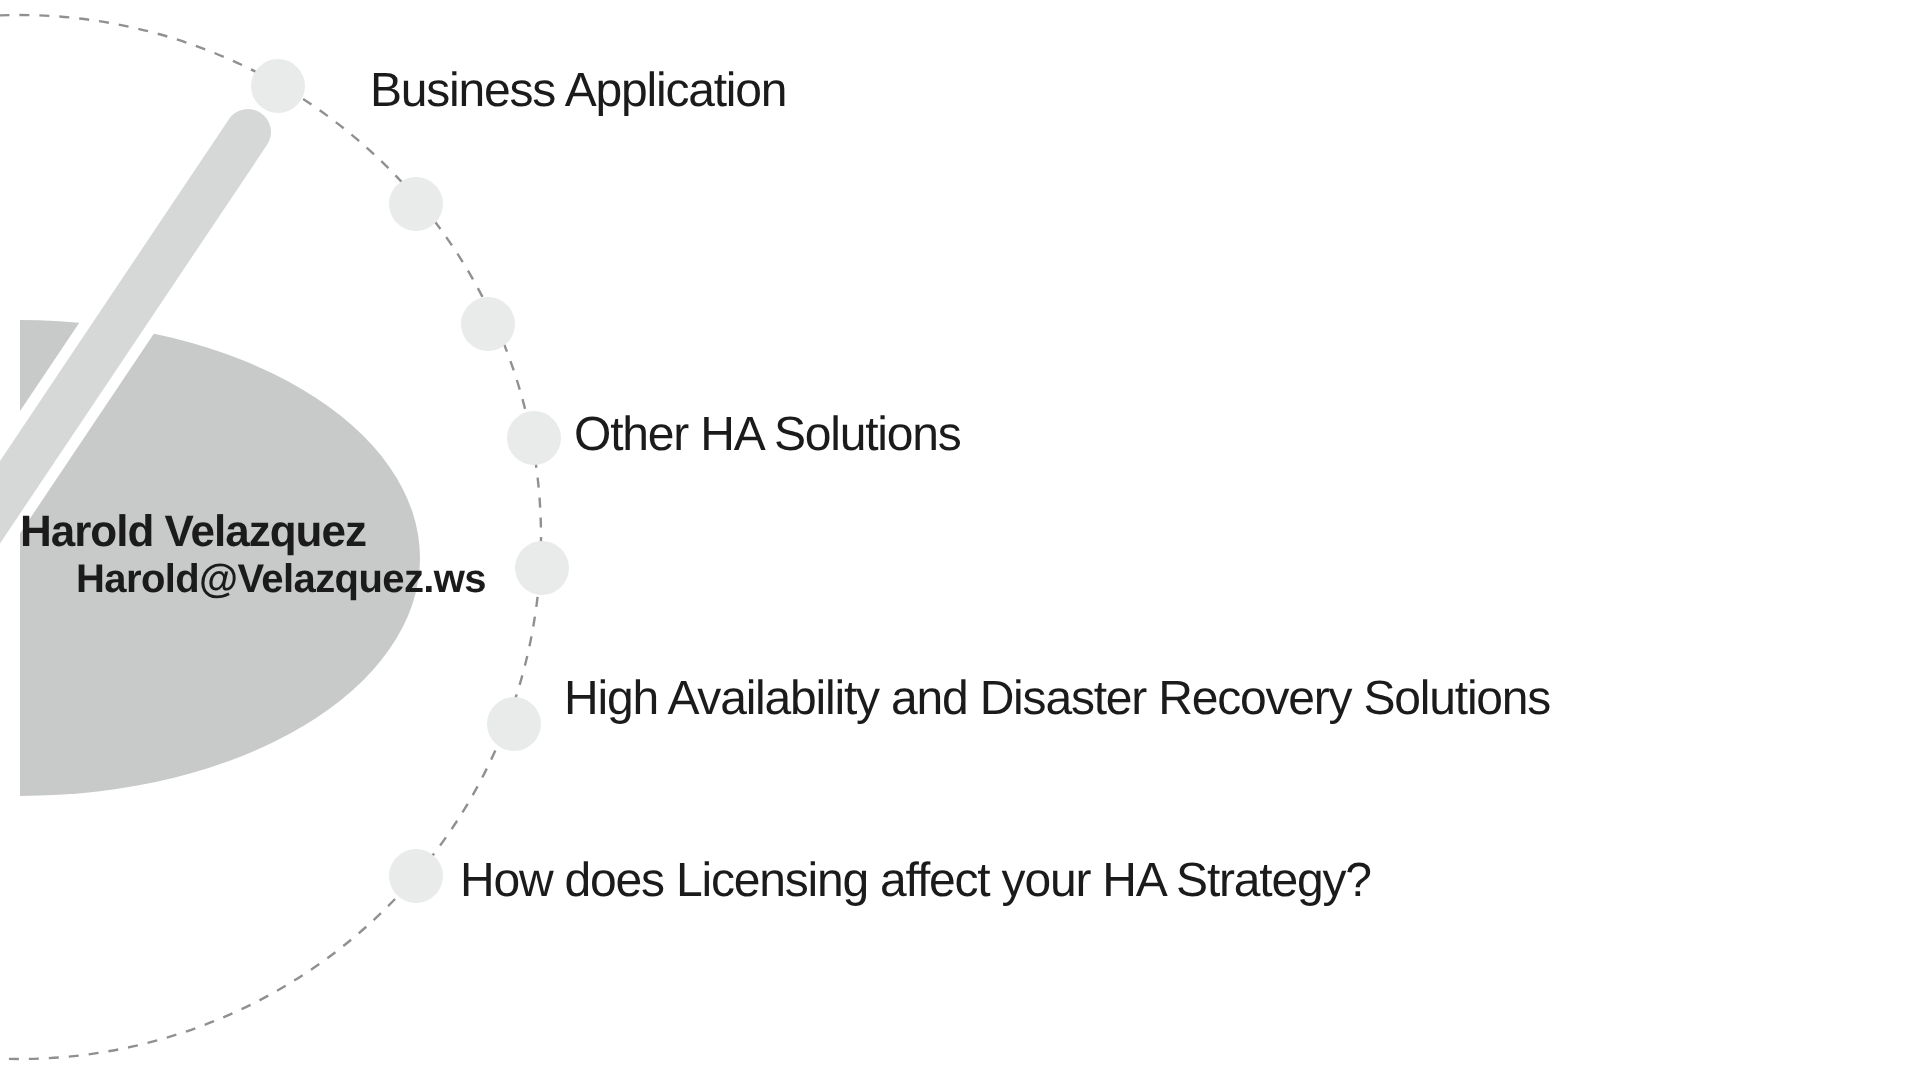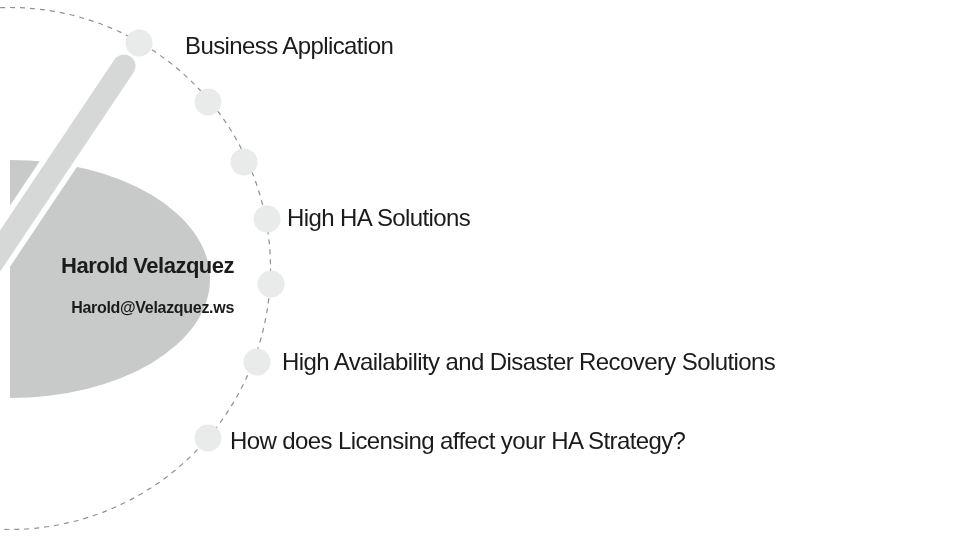--- a/index.html
+++ b/index.html
@@ -30,37 +30,38 @@
     line-height: 30px;
     letter-spacing: -0.6px;
     color: var(--text, #1b1b1b);
     white-space: nowrap;
   }
   .presenter {
     position: absolute;
     left: 10px;
     top: 253px;
     width: 224px;
-    text-align: right;
+    text-align: left;
     color: var(--text, #1b1b1b);
   }
   .presenter-name {
     font-size: 22px;
     font-weight: 700;
     letter-spacing: -0.5px;
     line-height: 25px;
     white-space: nowrap;
   }
   .presenter-email {
-    font-size: 16px;
+    font-size: 20px;
     font-weight: 700;
     letter-spacing: -0.3px;
     line-height: 19px;
-    margin-top: 20px;
+    margin-top: 3px;
     white-space: nowrap;
+    padding-left: 28px;
   }
 </style>
 </head>
 <body>
 
 <div class="slide">
 
   <svg class="graphic" width="960" height="540" viewBox="0 0 960 540">
 
     <circle cx="9.5" cy="268.5" r="261" fill="none" stroke-width="1.2" stroke-dasharray="5 5" stroke="#909090"></circle>
@@ -81,20 +82,20 @@
 
   <div class="presenter">
     <div class="presenter-name">Harold Velazquez</div>
     <div class="presenter-email">Harold@Velazquez.ws</div>
   </div>
 
   <div class="agenda-item" style="left:185px; top:31px;">Business Application</div>
 
 
 
-  <div class="agenda-item" style="left:287px; top:203px;">High HA Solutions</div>
+  <div class="agenda-item" style="left:287px; top:203px;">Other HA Solutions</div>
 
 
-  <div class="agenda-item" style="left:282px; top:347px;">High Availability and Disaster Recovery Solutions</div>
+  <div class="agenda-item" style="left:282px; top:335px;">High Availability and Disaster Recovery Solutions</div>
 
   <div class="agenda-item" style="left:230px; top:426px;text-align:center;">How does Licensing affect your HA Strategy?</div>
 
 </div>
 
 </body></html>

